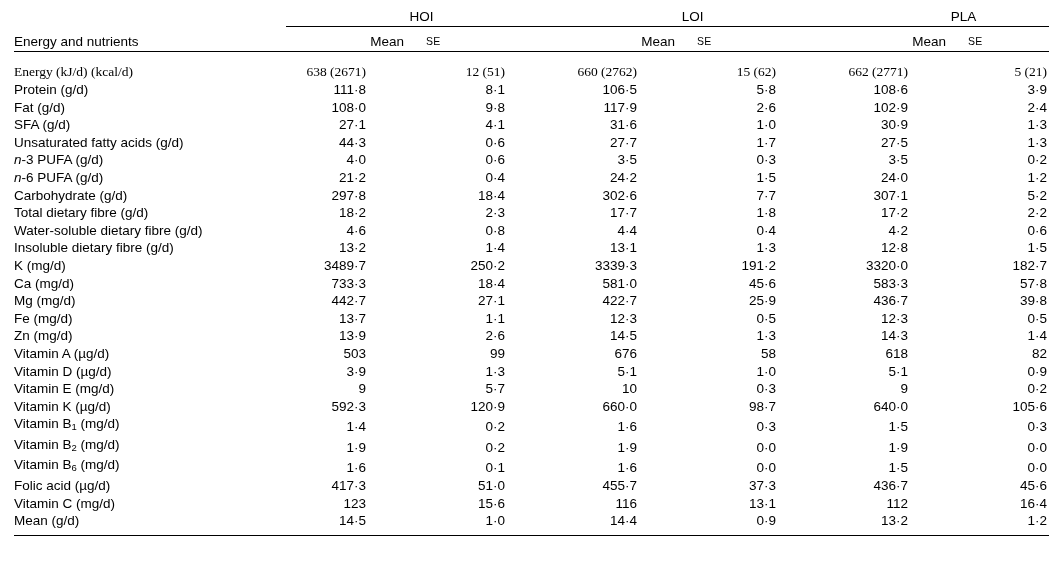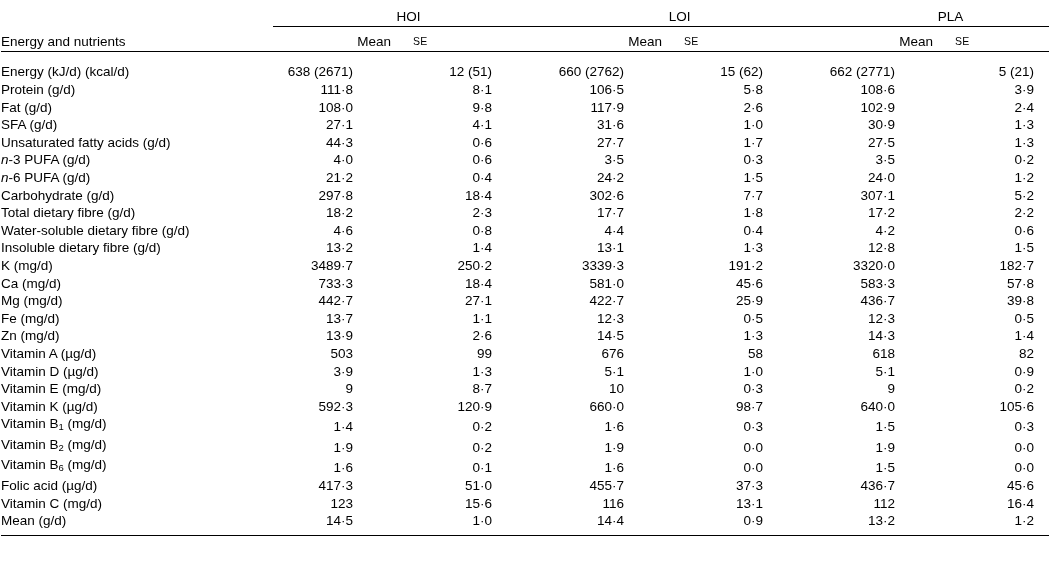--- a/index.html
+++ b/index.html
@@ -12,21 +12,21 @@
     height: 569px;
     font-family: "Liberation Sans", sans-serif;
     color: #000000;
     overflow: hidden;
   }
   .table-wrap {
     position: relative;
     width: 1049px;
     height: 569px;
     box-sizing: border-box;
-    padding: 0 1px;
+    padding: 0 14px;
   }
   table.nutrient-table {
     border-collapse: collapse;
     width: 1045px;
     font-size: 13.5px;
     table-layout: fixed;
   }
   table.nutrient-table td,
   table.nutrient-table th {
     padding: 0;
@@ -86,21 +86,21 @@
     padding-left: 0px;
   }
   .body-row td.num {
     text-align: right;
     padding-right: 60px;
   }
   .body-row td.num-se {
     text-align: right;
     padding-right: 52px;
   }
-  .body-row.first-body td { padding-top: 6px; height: 23px; }
+  .body-row.first-body td { padding-top: 6px; height: 23px; font-family: Liberation Serif, serif; }
   .body-row.last-body td { padding-bottom: 5px; }
 
   .bottom-rule {
     border-top: 1px solid #000;
   }
 
   em.ital { font-style: italic; }
   sub.sb { font-size: 9.5px; vertical-align: -2px; }
 </style>
 </head>
@@ -293,21 +293,21 @@
           <td class="num">3·9</td>
           <td class="num-se">1·3</td>
           <td class="num">5·1</td>
           <td class="num-se">1·0</td>
           <td class="num">5·1</td>
           <td class="num-se">0·9</td>
         </tr>
         <tr class="body-row">
           <td class="lbl">Vitamin E (mg/d)</td>
           <td class="num">9</td>
-          <td class="num-se">8·7</td>
+          <td class="num-se">5·7</td>
           <td class="num">10</td>
           <td class="num-se">0·3</td>
           <td class="num">9</td>
           <td class="num-se">0·2</td>
         </tr>
         <tr class="body-row">
           <td class="lbl">Vitamin K (µg/d)</td>
           <td class="num">592·3</td>
           <td class="num-se">120·9</td>
           <td class="num">660·0</td>

